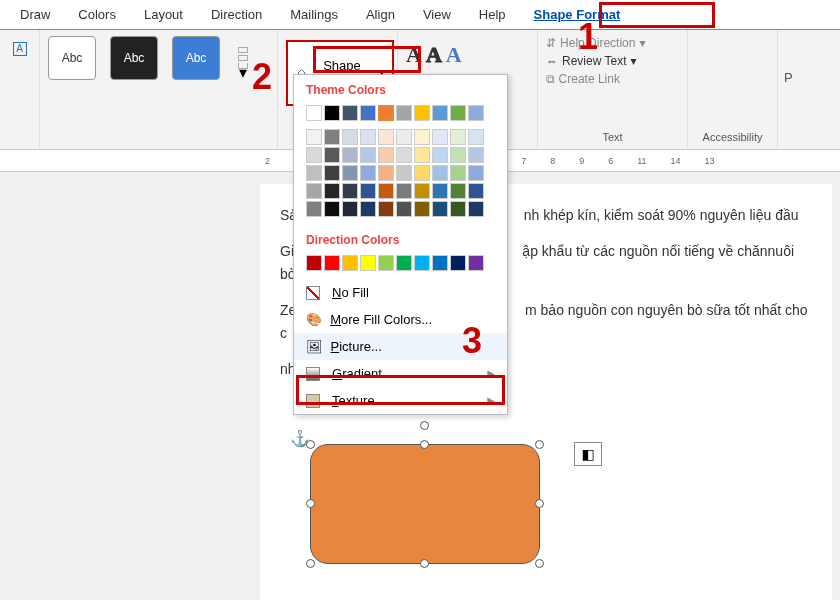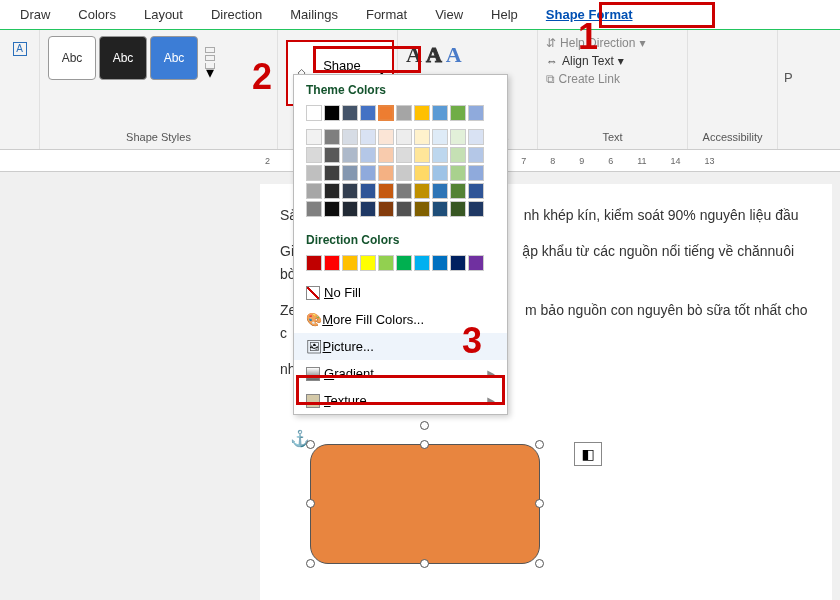--- a/index.html
+++ b/index.html
@@ -3,21 +3,21 @@
 <meta charset="utf-8">
 <style>
 * { box-sizing: border-box; margin: 0; padding: 0; font-family: 'Segoe UI', Arial, sans-serif; }
 body { background: #f0f0f0; width: 840px; height: 600px; overflow: hidden; position: relative; }
 .tabs { background: #fff; height: 30px; display: flex; align-items: center; padding: 0 6px; border-bottom: 1px solid #22c55e; }
 .tab { padding: 4px 14px; font-size: 13px; color: #333; cursor: pointer; }
 .tab.active { color: #0050b3; text-decoration: underline; font-weight: 600; }
 .ribbon { background: #f3f3f3; height: 120px; display: flex; border-bottom: 1px solid #ccc; position: relative; }
 .group { padding: 6px 8px; border-right: 1px solid #e0e0e0; display: flex; flex-direction: column; }
 .group-label { font-size: 11px; color: #555; text-align: center; margin-top: auto; }
-.shape-styles { display: flex; gap: 3px; align-items: center; }
+.shape-styles { display: flex; gap: 14px; align-items: center; }
 .style-box { width: 48px; height: 44px; border: 1px solid #999; border-radius: 4px; display: flex; align-items: center; justify-content: center; font-size: 12px; }
 .style1 { background: #fff; color: #333; }
 .style2 { background: #222; color: #fff; }
 .style3 { background: #3c7dd6; color: #fff; }
 .vdots { display:flex; flex-direction:column; gap:2px; margin-left:4px; align-items:center; justify-content:center; height:44px; }
 .vdots span { width:10px; height:6px; border:1px solid #aaa; }
 .fill-btn { background: #fff; border: 2px solid #c00; padding: 16px 8px; font-size: 13px; display: flex; align-items: center; gap: 16px; width: 108px; }
 .small-icon { width: 16px; height: 16px; display: inline-block; }
 .text-group { display:flex; flex-direction:column; gap:4px; font-size:12px; color:#888; }
 .text-row { display:flex; align-items:center; gap:4px; }
@@ -35,25 +35,25 @@
 .doc-text p { margin-bottom:14px; }
 .shape-obj { width:230px; height:120px; background:#e8853f; border-radius:18px; border:1px solid #555; position:absolute; left:50px; top:260px; }
 .handle { width:9px; height:9px; background:#fff; border:1px solid #555; border-radius:50%; position:absolute; }
 .h-tl{top:-5px;left:-5px}.h-tr{top:-5px;right:-5px}.h-bl{bottom:-5px;left:-5px}.h-br{bottom:-5px;right:-5px}
 .h-t{top:-5px;left:50%;margin-left:-5px}.h-b{bottom:-5px;left:50%;margin-left:-5px}
 .h-l{left:-5px;top:50%;margin-top:-5px}.h-r{right:-5px;top:50%;margin-top:-5px}
 .rotate-h { position:absolute; top:-24px; left:50%; margin-left:-5px; width:9px;height:9px;background:#fff;border:1px solid #555;border-radius:50%; }
 .anchor { position:absolute; left:30px; top:245px; color:#2a6fbb; font-size:16px; }
 .layout-opt { position:absolute; right:230px; top:258px; width:28px; height:24px; border:1px solid #888; background:#fff; display:flex; align-items:center; justify-content:center; font-size:14px; }
 .dropdown { position:absolute; left:293px; top:74px; width:215px; background:#fff; border:1px solid #bbb; box-shadow:2px 2px 6px rgba(0,0,0,0.2); z-index:100; font-size:13px; }
-.dd-sec { padding:8px 12px 4px; font-weight:600; color:#14532d; font-size:12px; }
+.dd-sec { padding:8px 12px 4px; font-weight:600; color:#ef4444; font-size:12px; }
 .swatches { display:flex; flex-wrap:wrap; gap:2px; padding:4px 12px 8px; }
 .sw { width:16px; height:16px; border:1px solid #ccc; }
 .sw.sel { border:2px solid #e8853f; }
-.dd-item { padding:6px 12px; display:flex; align-items:center; cursor:pointer; }
+.dd-item { padding:6px 12px; display:flex; align-items:center; gap:8px; cursor:pointer; }
 .dd-item.hl { background:#eef4fb; }
 .dd-arrow { margin-left:auto; color:#888; font-size:10px; }
 .underline { text-decoration:underline; }
 .annot { position:absolute; font-size:36px; font-weight:bold; color:#c00; z-index:200; }
 .a1 { left:578px; top:16px; }
 .a2 { left:252px; top:56px; }
 .a3 { left:462px; top:320px; }
 .box-outline { position:absolute; border:3px solid #c00; z-index:200; pointer-events:none; }
 .bo1 { left:599px; top:2px; width:116px; height:26px; }
 .bo2 { left:313px; top:46px; width:108px; height:27px; }
@@ -62,42 +62,41 @@
 </style>
 </head>
 <body>
 
 <div class="tabs">
   <div class="tab">Draw</div>
   <div class="tab">Colors</div>
   <div class="tab">Layout</div>
   <div class="tab">Direction</div>
   <div class="tab">Mailings</div>
-  <div class="tab">Format</div>
+  <div class="tab">Align</div>
   <div class="tab">View</div>
   <div class="tab">Help</div>
   <div class="tab active">Shape Format</div>
 </div>
 
 <div class="ribbon">
   <div class="group" style="width:40px">
     <span class="a-icon" style="margin:6px auto;color:#2a6fbb;border-color:#2a6fbb;font-size:10px;text-align:center">A</span>
   </div>
   <div class="group" style="width:238px">
     <div class="shape-styles">
       <div class="style-box style1">Abc</div>
       <div class="style-box style2">Abc</div>
       <div class="style-box style3">Abc</div>
       <div class="vdots">
           <span></span>
           <span></span>
           <span style="border-top:none">▾</span>
         </div>
     </div>
-    <div class="group-label">Shape Styles</div>
   </div>
   <div class="group" style="width:120px;padding-top:10px">
     <div class="fill-btn">
       <svg class="small-icon" viewBox="0 0 16 16">
           <path d="M3 8l5-5 5 5-5 5z" fill="none" stroke="#333"></path>
           <rect x="2" y="12" width="12" height="2" fill="#e8853f"></rect>
         </svg>
       <span>Shape Fill</span>
       <span style="font-size:9px">▾</span>
     </div>
@@ -106,21 +105,21 @@
     <div class="wordart" style="margin-top:6px">
       <span class="wa wa1">A</span>
       <span class="wa wa2">A</span>
       <span class="wa wa3">A</span>
     </div>
     <div class="group-label" style="margin-left:52px">Styles</div>
   </div>
   <div class="group" style="width:150px">
     <div class="text-group">
       <div class="text-row"><span>⇵</span><span>Help Direction</span> ▾</div>
-      <div class="text-row" style="color:#333"><span>⇔</span><span>Align Text</span> ▾</div>
+      <div class="text-row" style="color:#333"><span>⇔</span><span>Review Text</span> ▾</div>
       <div class="text-row">
           <span>⧉</span>
           <span>Create Link</span>
         </div>
     </div>
     <div class="group-label">Text</div>
   </div>
   <div class="group" style="width:90px">
     <div class="group-label">Accessibility</div>
   </div>

